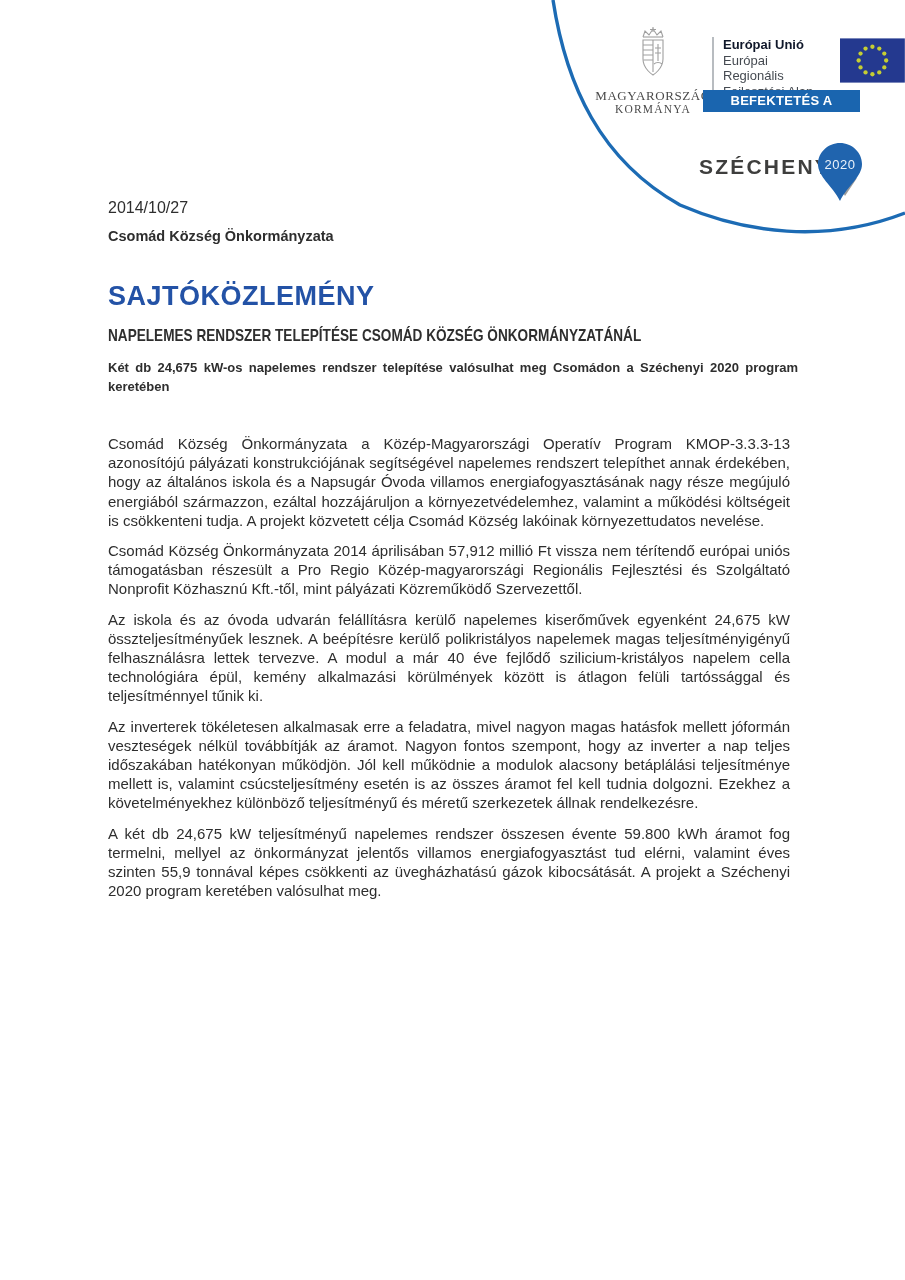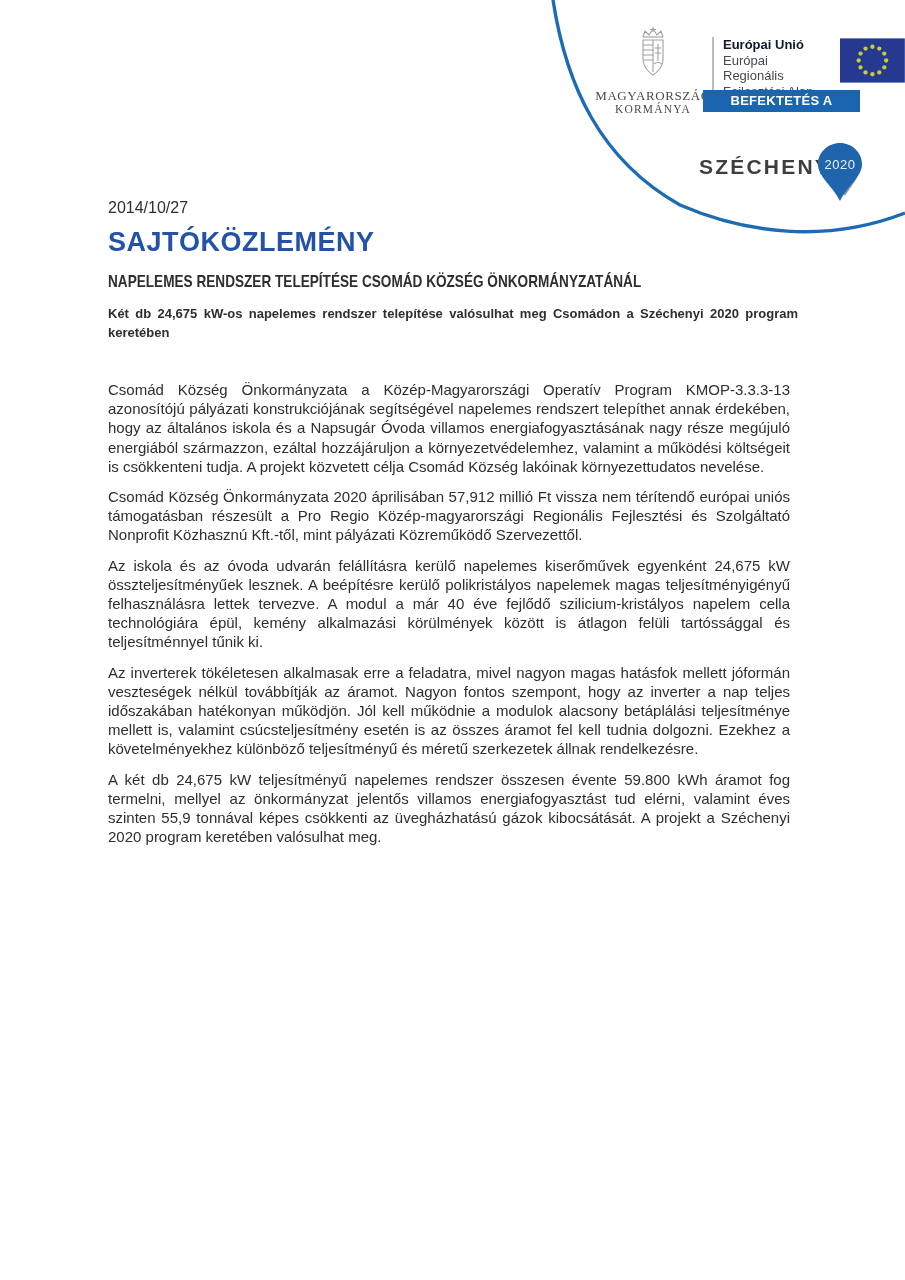--- a/index.html
+++ b/index.html
@@ -130,25 +130,26 @@
     <span class="sz-name">SZÉCHENYI</span>
     <svg class="sz-pin" width="46" height="62" viewBox="0 0 46 62">
       <polygon points="21,42 40,36 28,54" style="fill:#9c9c9c"></polygon>
       <path d="M23,1 C35,1 45,10.5 45,22 C45,35 31,43 23,59 C15,43 1,35 1,22 C1,10.5 11,1 23,1 Z" style="fill:var(--pin-blue)"></path>
       <text x="23" y="27" text-anchor="middle" style="fill:#EAF2FA;font-family:'Liberation Sans',sans-serif;font-size:13px;letter-spacing:0.5px">2020</text>
     </svg>
   </div>
 
   <div class="content">
     <div class="date">2014/10/27</div>
+    <div class="org">Csomád Község Önkormányzata</div>
     <h1 class="title">SAJTÓKÖZLEMÉNY</h1>
     <h2 class="headline">NAPELEMES RENDSZER TELEPÍTÉSE CSOMÁD KÖZSÉG ÖNKORMÁNYZATÁNÁL</h2>
     <h3 class="lead">Két db 24,675 kW-os napelemes rendszer telepítése valósulhat meg Csomádon a Széchenyi 2020 program keretében</h3>
     <div>
         <p class="para">Csomád Község Önkormányzata a Közép-Magyarországi Operatív Program KMOP-3.3.3-13 azonosítójú pályázati konstrukciójának segítségével napelemes rendszert telepíthet annak érdekében, hogy az általános iskola és a Napsugár Óvoda villamos energiafogyasztásának nagy része megújuló energiából származzon, ezáltal hozzájáruljon a környezetvédelemhez, valamint a működési költségeit is csökkenteni tudja. A projekt közvetett célja Csomád Község lakóinak környezettudatos nevelése.</p>
-        <p class="para">Csomád Község Önkormányzata 2020 áprilisában 57,912 millió Ft vissza nem térítendő európai uniós támogatásban részesült a Pro Regio Közép-magyarországi Regionális Fejlesztési és Szolgáltató Nonprofit Közhasznú Kft.-től, mint pályázati Közreműködő Szervezettől.</p>
+        <p class="para">Csomád Község Önkormányzata 2014 áprilisában 57,912 millió Ft vissza nem térítendő európai uniós támogatásban részesült a Pro Regio Közép-magyarországi Regionális Fejlesztési és Szolgáltató Nonprofit Közhasznú Kft.-től, mint pályázati Közreműködő Szervezettől.</p>
         <p class="para">Az iskola és az óvoda udvarán felállításra kerülő napelemes kiserőművek egyenként 24,675 kW összteljesítményűek lesznek. A beépítésre kerülő polikristályos napelemek magas teljesítményigényű felhasználásra lettek tervezve. A modul a már 40 éve fejlődő szilicium-kristályos napelem cella technológiára épül, kemény alkalmazási körülmények között is átlagon felüli tartóssággal és teljesítménnyel tűnik ki.</p>
         <p class="para">Az inverterek tökéletesen alkalmasak erre a feladatra, mivel nagyon magas hatásfok mellett jóformán veszteségek nélkül továbbítják az áramot. Nagyon fontos szempont, hogy az inverter a nap teljes időszakában hatékonyan működjön. Jól kell működnie a modulok alacsony betáplálási teljesítménye mellett is, valamint csúcsteljesítmény esetén is az összes áramot fel kell tudnia dolgozni. Ezekhez a követelményekhez különböző teljesítményű és méretű szerkezetek állnak rendelkezésre.</p>
         <p class="para">A két db 24,675 kW teljesítményű napelemes rendszer összesen évente 59.800 kWh áramot fog termelni, mellyel az önkormányzat jelentős villamos energiafogyasztást tud elérni, valamint éves szinten 55,9 tonnával képes csökkenti az üvegházhatású gázok kibocsátását. A projekt a Széchenyi 2020 program keretében valósulhat meg.</p>
       </div>
   </div>
 
 </div>
 
 </body></html>

